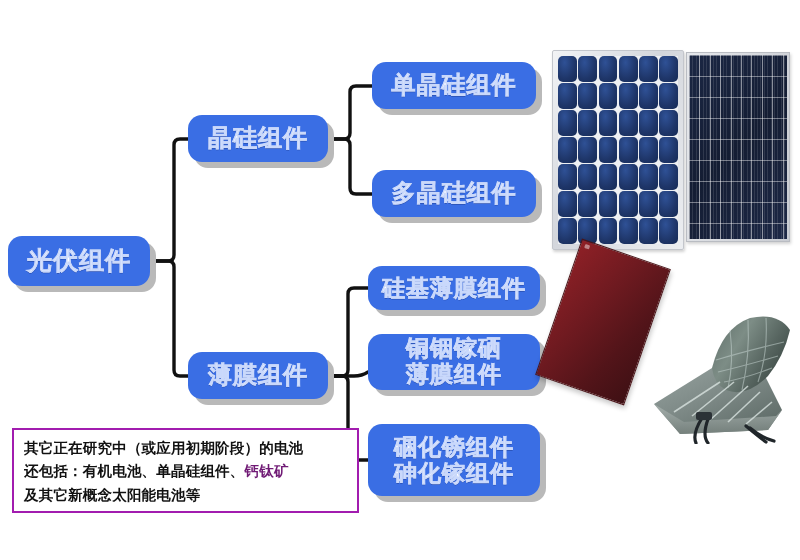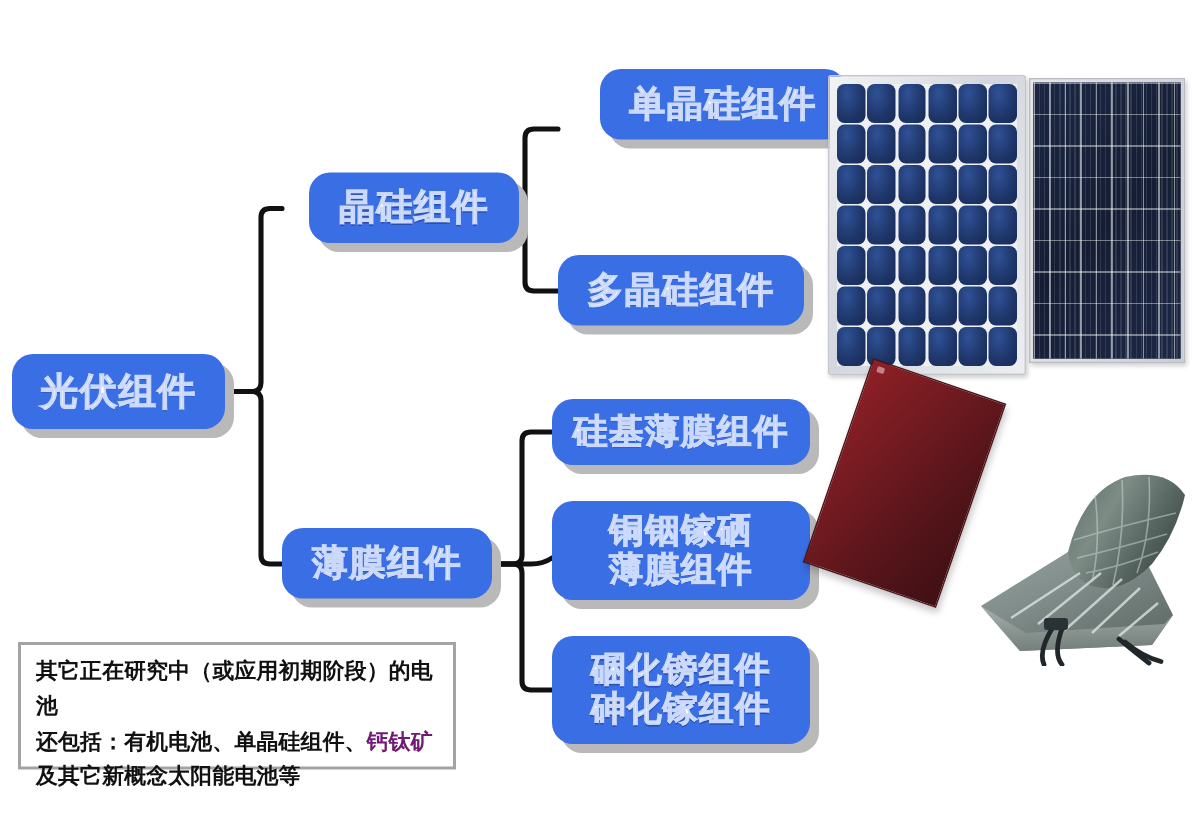--- a/index.html
+++ b/index.html
@@ -29,35 +29,35 @@
     color:#ffffff;
     font-weight:bold;
     letter-spacing:1px;
     line-height:1.15;
     -webkit-text-stroke:0.6px #c9d8fb;
     text-shadow:0 1px 0 rgba(20,40,110,.45);
   }
   .node .ln{display:block;white-space:nowrap;}
 
   .n-root{left:8px;  top:236px; width:142px; height:50px; font-size:25px;text-align:right;}
-  .n-cryst{left:206px;top:115px; width:140px; height:47px; font-size:24px;}
+  .n-cryst{left:188px;top:115px; width:140px; height:47px; font-size:24px;}
   .n-film{left:188px;top:352px; width:140px; height:47px; font-size:24px;}
-  .n-mono{left:372px;top:46px;  width:164px; height:47px; font-size:24px;margin-left:28px;}
+  .n-mono{left:372px;top:62px;  width:164px; height:47px; font-size:24px;}
   .n-poly{left:372px;top:170px; width:164px; height:47px; font-size:24px;}
   .n-sifilm{left:368px;top:266px;width:172px; height:44px; font-size:23px;}
-  .n-cigs{left:368px;top:334px; width:172px; height:66px; font-size:23px;font-family:Liberation Serif, serif;}
+  .n-cigs{left:368px;top:334px; width:172px; height:56px; font-size:23px;font-family:Liberation Serif, serif;}
   .n-gaas{left:368px;top:424px; width:172px; height:72px; font-size:23px;}
 
   
   .note{
     position:absolute;
     left:12px;top:428px;
-    width:292px;height:85px;
+    width:347px;height:85px;
     box-sizing:border-box;
-    border:2px solid #a3a3a3;
+    border:2px solid #a21caf;
     background:#ffffff;
     padding:7px 8px 0 10px;
     font-size:14.5px;
     font-weight:bold;
     color:#111111;
     line-height:1.62;
     letter-spacing:.2px;
   }
   .note .hl{color:#701a75;}
 

